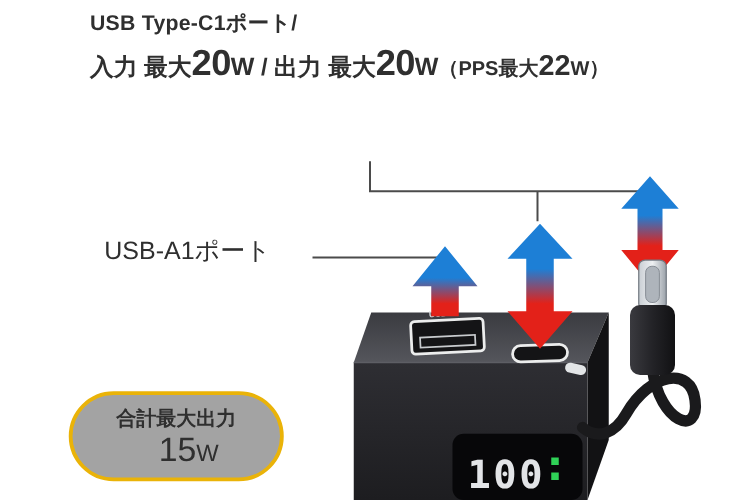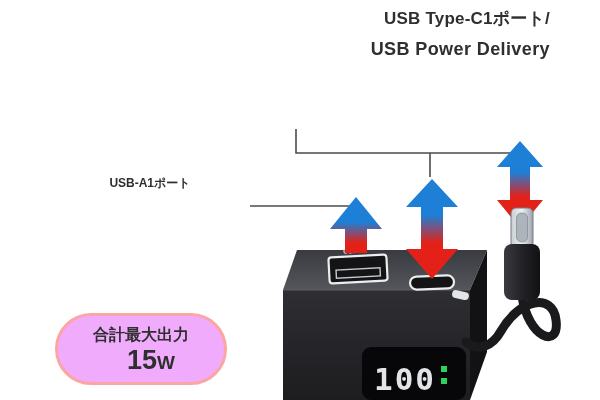--- a/index.html
+++ b/index.html
@@ -4,44 +4,44 @@
 <style>
   * { margin:0; padding:0; box-sizing:border-box; }
   html,body { width:600px; height:400px; }
   .stage {
     position:relative; width:600px; height:400px; background:#ffffff;
     overflow:hidden; color:#2f2f2f;
     font-family:"Liberation Sans","DejaVu Sans",sans-serif;
   }
   .art { position:absolute; left:0; top:0; }
 
-  .top-anno { position:absolute; left:60px; top:6px; width:490px; text-align:right; }
+  .top-anno { position:absolute; left:72px; top:6px; width:490px; text-align:left; }
   .t-line { font-size:17px; font-weight:700; line-height:1.55; letter-spacing:0.2px; }
   .t-spec { margin-top:5px; font-weight:700; line-height:1; white-space:nowrap; }
   .sp-s  { font-size:19px; }
   .sp-v  { font-size:29px; letter-spacing:-0.5px; }
   .sp-u  { font-size:20px; }
   .sp-s3 { font-size:16px; }
   .sp-v3 { font-size:23px; }
   .t-pd  { margin-top:7px; font-size:18px; font-weight:700; letter-spacing:0.4px; }
 
   .usba-anno { position:absolute; left:44px; top:176px; width:212px; text-align:center; }
-  .a-title { font-size:12px; font-weight:700; line-height:1.3; }
+  .a-title { font-size:20px; font-weight:400; line-height:1.3;margin-top:12px; }
   .a-spec  { margin-top:3px; font-weight:700; line-height:1.1; white-space:nowrap; }
   .as-s { font-size:19px; }
   .as-v { font-size:26px; }
   .as-u { font-size:19px; }
 
   .badge {
     position:absolute; left:55px; top:313px; width:172px; height:72px;
-    background:#f0abfc; border:3px solid #fca5a5; border-radius:40px;
+    background:#a3a3a3; border:3px solid #eab308; border-radius:40px;
     display:flex; flex-direction:column; align-items:center; justify-content:center; gap:1px;text-align:right;
   }
   .b-label { font-size:16px; font-weight:700; }
-  .b-value { font-weight:700; line-height:1;margin-left:20px; }
+  .b-value { font-weight:400; line-height:1;margin-left:20px; }
   .bv-num  { font-size:27px; }
   .bv-unit { font-size:19px; }
 </style>
 </head>
 <body>
 
 <div class="stage">
 
   <svg class="art" width="600" height="400" viewBox="0 0 600 400">
     <defs>
@@ -116,21 +116,21 @@
 
     <g>
       <rect x="511" y="208" width="22" height="40" rx="5" fill="url(#gradMetal)" stroke="#747a82" stroke-width="1"></rect>
       <rect x="516.5" y="213" width="11" height="29" rx="5" fill="#aeb4bb" stroke="#878d95" stroke-width="0.8"></rect>
       <rect x="504" y="244" width="36" height="56" rx="8" fill="url(#gradPlugBody)"></rect>
     </g>
   </svg>
 
   <div class="top-anno">
     <div class="t-line">USB Type-C1ポート/</div>
-    <div class="t-pd">USB Power Delivery</div>
+    <div class="t-spec"><span class="sp-s">入力 最大</span><span class="sp-v">20</span><span class="sp-u">W</span><span class="sp-s"> / 出力 最大</span><span class="sp-v">20</span><span class="sp-u">W</span><span class="sp-s3">（PPS最大</span><span class="sp-v3">22</span><span class="sp-s3">W）</span></div>
   </div>
 
   <div class="usba-anno">
     <div class="a-title">USB-A1ポート</div>
   </div>
 
   <div class="badge">
     <div class="b-label">合計最大出力</div>
     <div class="b-value"><span class="bv-num">15</span><span class="bv-unit">W</span></div>
   </div>

